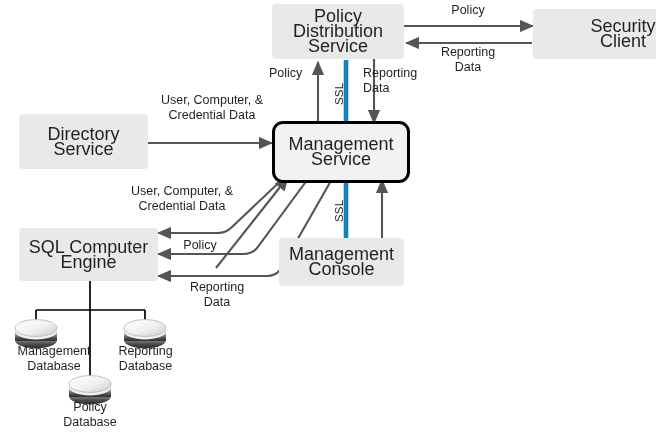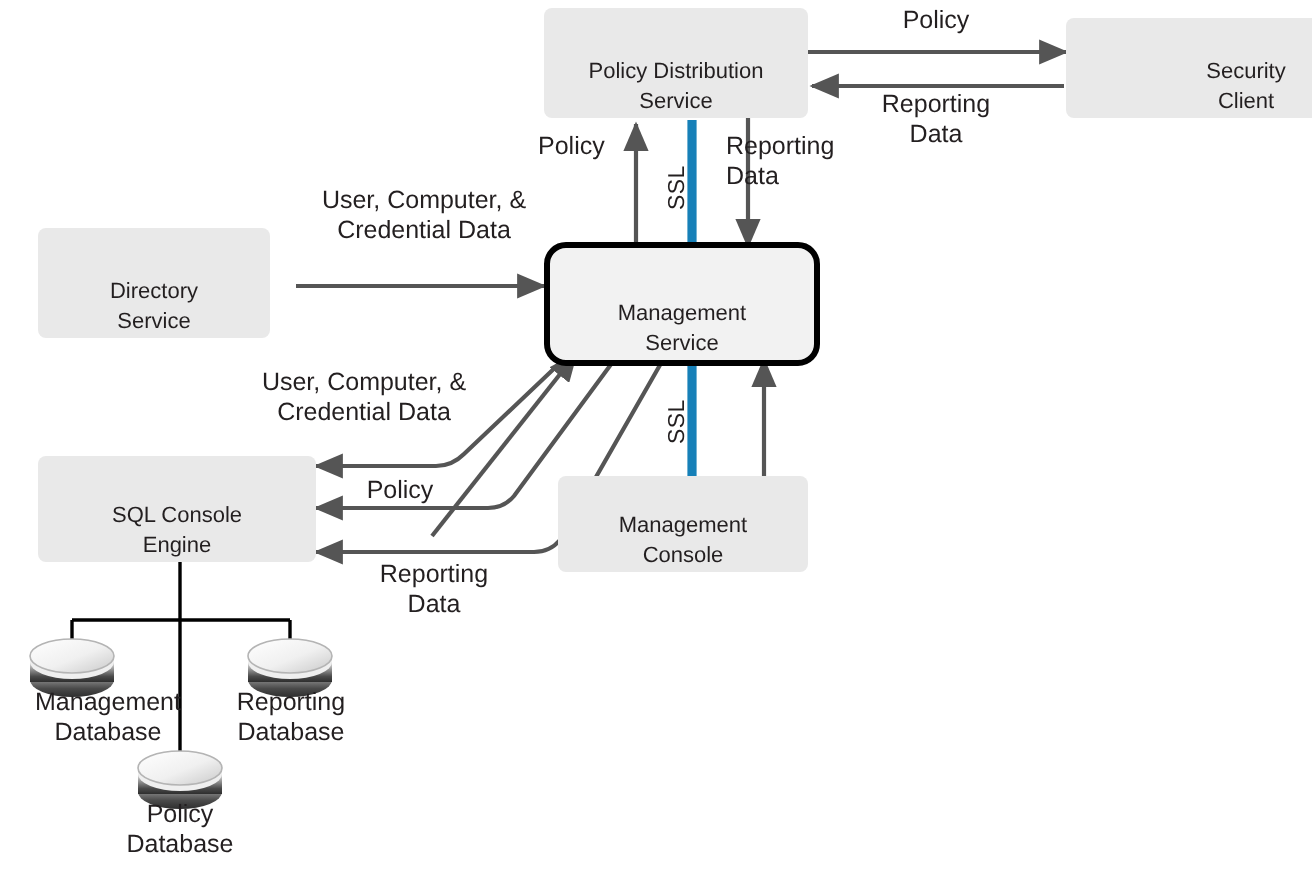--- a/index.html
+++ b/index.html
@@ -24,24 +24,24 @@
     top: 0;
     left: 0;
     width: 656px;
     height: 445px;
   }
   .node-box {
     position: absolute;
     background: #e9e9e9;
     border-radius: 4px;
     display: flex;
-    align-items: flex-end;
+    align-items: center;
     justify-content: center;
     text-align: center;
-    font-size: 11px;
+    font-size: 18px;
     line-height: 15px;
     color: #231f20;
   }
   .node-box.emphasis {
     background: #f2f2f2;
     border: 3px solid #000000;
     border-radius: 11px;
   }
   .edge-label {
     position: absolute;
@@ -154,32 +154,32 @@
   <div class="node-box" style="left:272px; top:4px; width:132px; height:55px;">
     <span style="white-space: pre-line;">Policy Distribution
 Service</span>
   </div>
 
   <div class="node-box" style="left:533px; top:9px; width:118px; height:50px;padding-left:31px;">
     <span style="white-space: pre-line;">Security
 Client</span>
   </div>
 
-  <div class="node-box" style="left:19px; top:114px; width:116px; height:55px;">
+  <div class="node-box" style="left:19px; top:114px; width:129px; height:55px;">
     <span style="white-space: pre-line;">Directory
 Service</span>
   </div>
 
   <div class="node-box emphasis" style="left:272px; top:121px; width:132px; height:56px;">
     <span style="white-space: pre-line;">Management
 Service</span>
   </div>
 
   <div class="node-box" style="left:19px; top:228px; width:139px; height:53px;">
-    <span style="white-space: pre-line;">SQL Console
+    <span style="white-space: pre-line;">SQL Computer
 Engine</span>
   </div>
 
   <div class="node-box" style="left:279px; top:238px; width:125px; height:48px;">
     <span style="white-space: pre-line;">Management
 Console</span>
   </div>
 
   <div class="edge-label" style="left:428px; top:3px; width:80px;">Policy</div>
 

